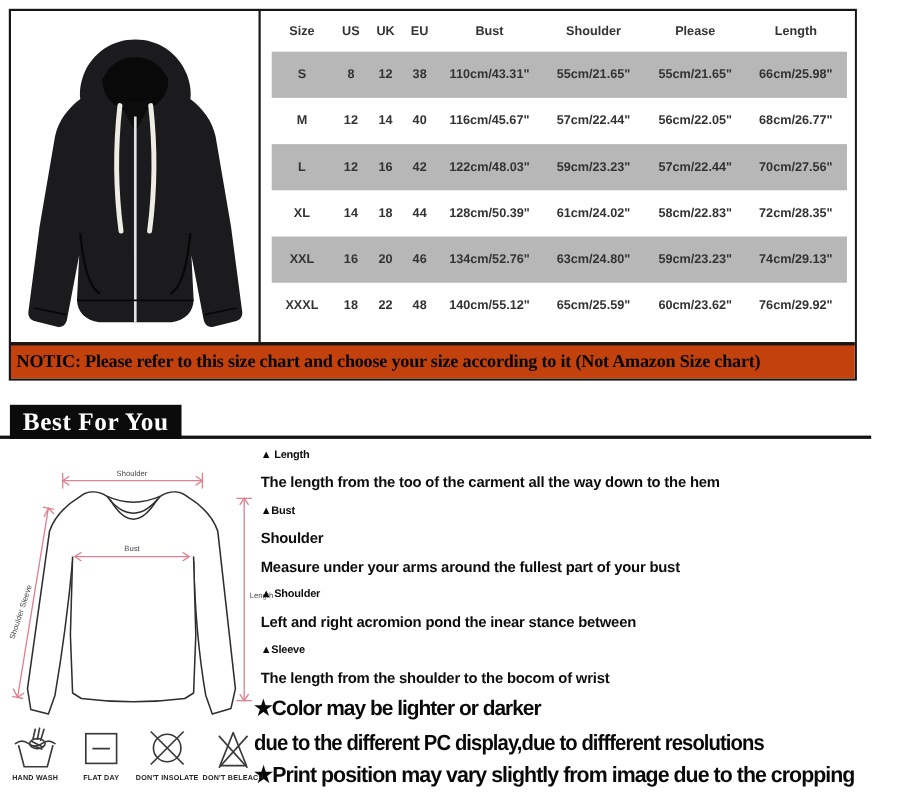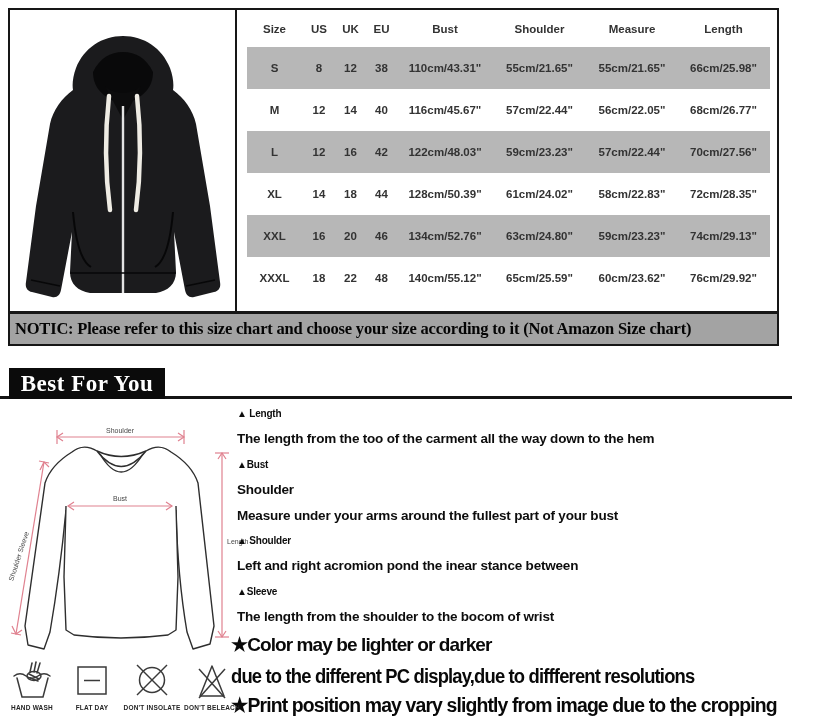--- a/index.html
+++ b/index.html
@@ -24,21 +24,21 @@
   .size-table { position:absolute; left:8px; top:0; width:523px; }
   .t-row { display:flex; height:42px; align-items:center; }
   .t-row.header { height:37px; font-weight:bold; font-size:12px; color:#222; }
   .t-row .c { text-align:center; font-size:11.5px; font-weight:bold; color:#333; white-space:nowrap; }
   .t-row.shaded { background:#b7b7b7; }
   .c.size{width:55px;} .c.us{width:34px;} .c.uk{width:29px;} .c.eu{width:33px;}
   .c.bust{width:94px;} .c.shoulder{width:95px;} .c.sleeve{width:90px;} .c.length{width:93px;}
 
   .notice-bar {
     position:absolute; left:0; right:0; bottom:0; height:33px;
-    border-top:3px solid #161616; background:#a3a3a3;
+    border-top:3px solid #161616; background:#c2410c;
     display:flex; align-items:center; padding-left:5px;
     font-family:"Liberation Serif", serif; font-weight:bold; font-size:16.5px;
     color:#050505; white-space:nowrap; letter-spacing:-0.2px;
   }
 
   
   .banner-rule { position:absolute; left:0; top:396px; width:792px; height:3px; background:#141414; }
   .banner {
     position:absolute; left:9px; top:368px; width:156px; height:31px;
     background:#0b0b0b; color:#fff; display:flex; align-items:center; justify-content:center;
@@ -101,21 +101,21 @@
 
     <div class="table-panel">
       <div class="size-table">
         <div class="t-row header">
           <span class="c size">Size</span>
           <span class="c us">US</span>
           <span class="c uk">UK</span>
           <span class="c eu">EU</span>
           <span class="c bust">Bust</span>
           <span class="c shoulder">Shoulder</span>
-          <span class="c sleeve">Measure</span>
+          <span class="c sleeve">Please</span>
           <span class="c length">Length</span>
         </div>
 
         <div class="t-row shaded">
           <span class="c size">S</span>
           <span class="c us">8</span>
           <span class="c uk">12</span>
           <span class="c eu">38</span>
           <span class="c bust">110cm/43.31"</span>
           <span class="c shoulder">55cm/21.65"</span>

